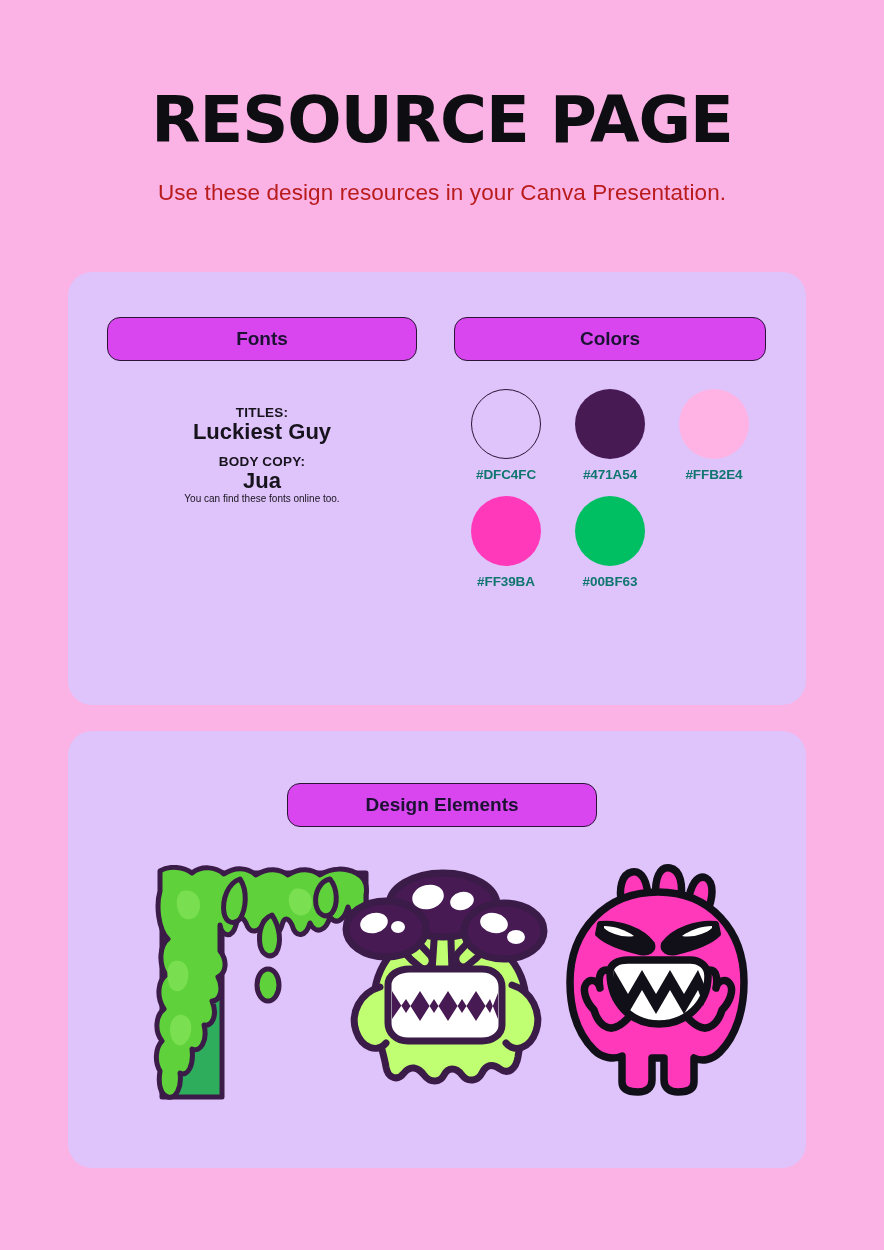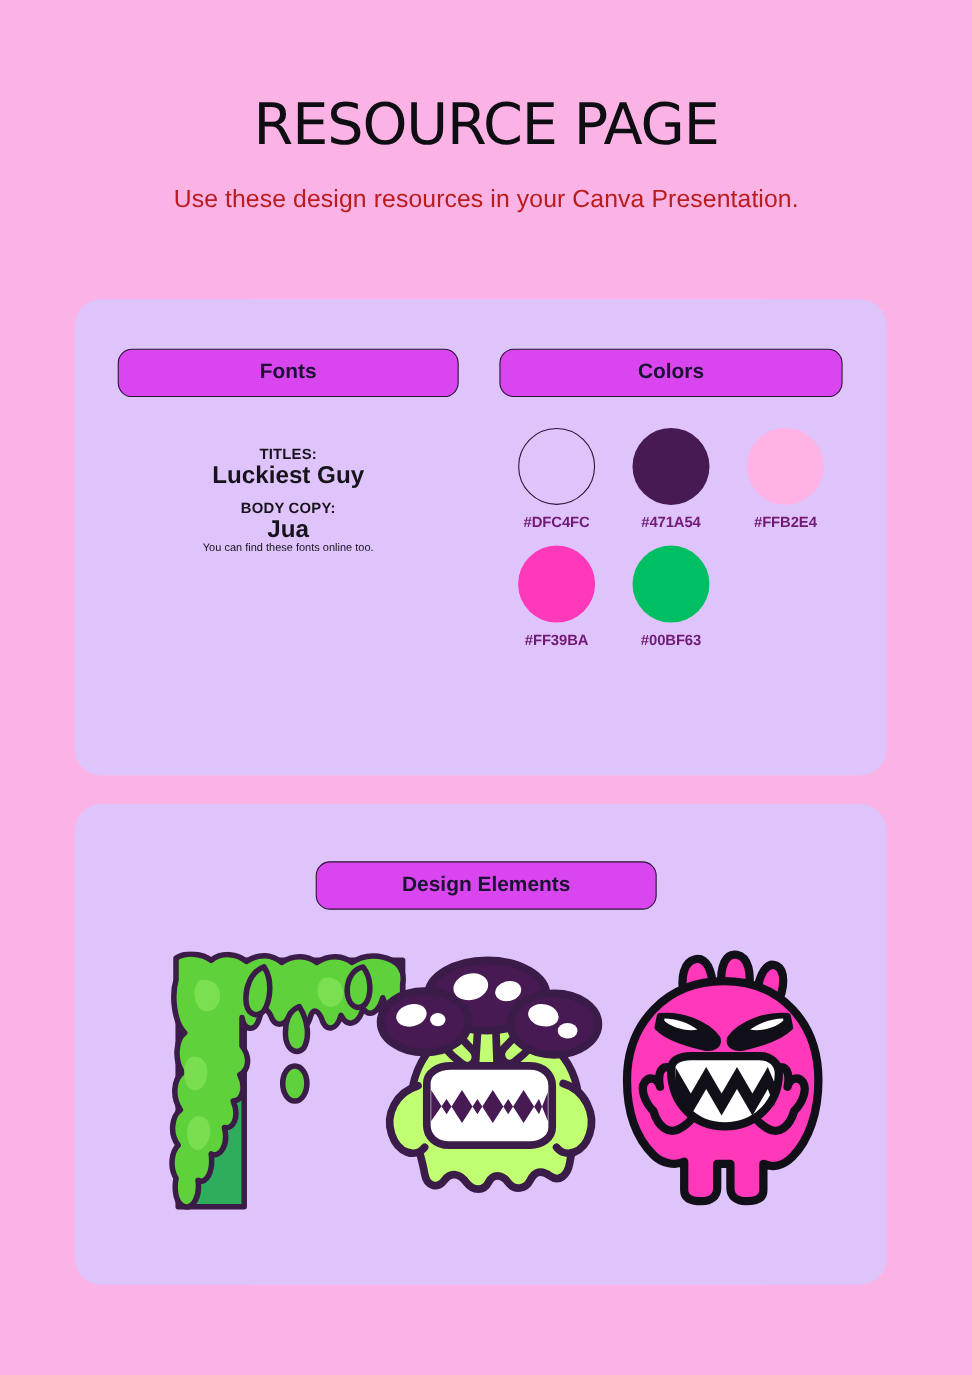--- a/index.html
+++ b/index.html
@@ -13,22 +13,22 @@
     position: relative;
   }
 
   
   .header {
     padding-top: 88px;
     text-align: center;
   }
   .page-title {
     font-family: "DejaVu Sans", sans-serif;
-    font-size: 52px;
-    font-weight: 400;
+    font-size: 64px;
+    font-weight: 700;
     letter-spacing: -1px;
     color: #0D0D12;
     line-height: 1;
   }
   .page-subtitle {
     margin-top: 28px;
     font-size: 22.5px;
     font-weight: 400;
     color: #b91c1c;
     letter-spacing: 0.1px;
@@ -111,21 +111,21 @@
     width: 70px;
     height: 70px;
     border-radius: 50%;
     margin: 0 auto;
   }
   .swatch.outlined { border: 1.5px solid #2B1436; }
   .swatch-hex {
     margin-top: 8px;
     font-size: 13.5px;
     font-weight: 700;
-    color: #701a75;
+    color: #0f766e;
     letter-spacing: -0.1px;
   }
 
   
   .elements-pill {
     position: absolute;
     left: 219px;
     top: 52px;
     width: 310px;
     height: 44px;

